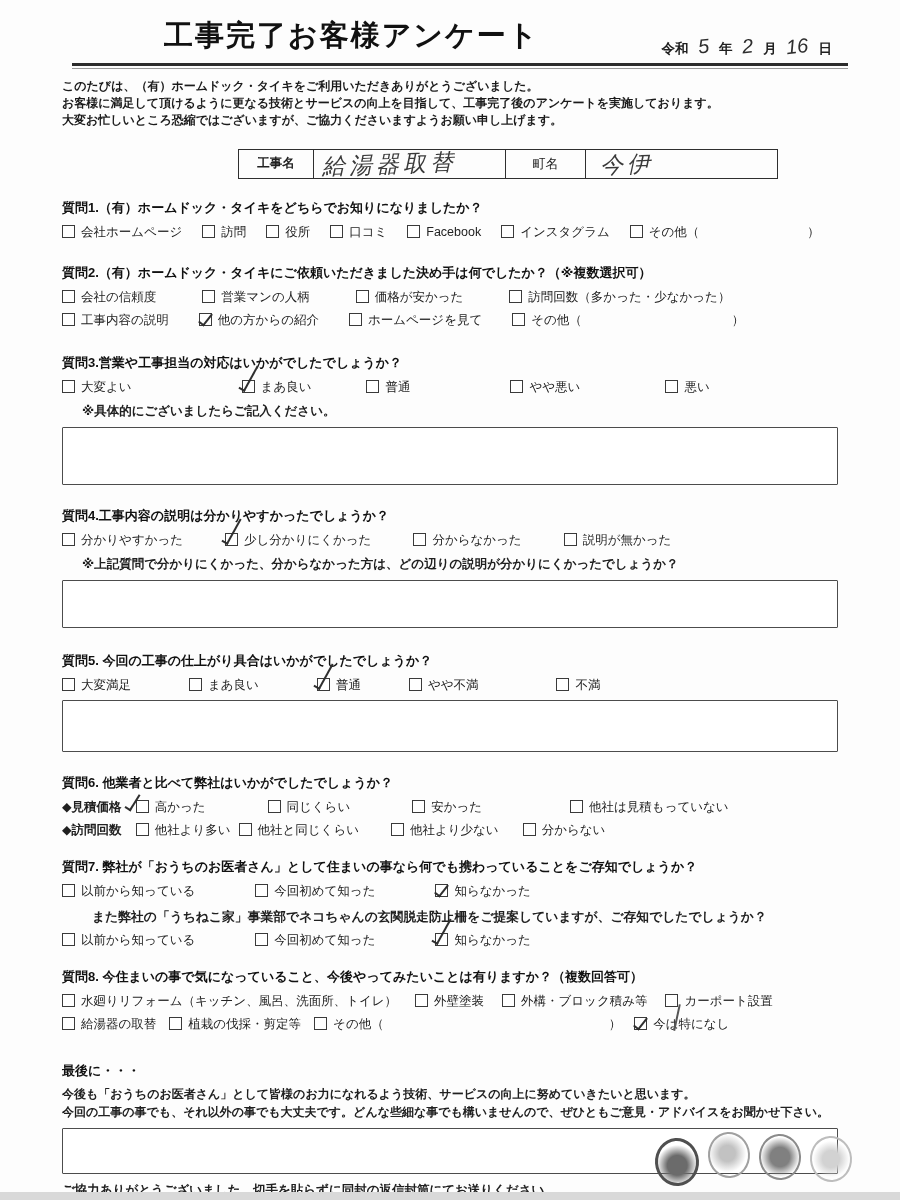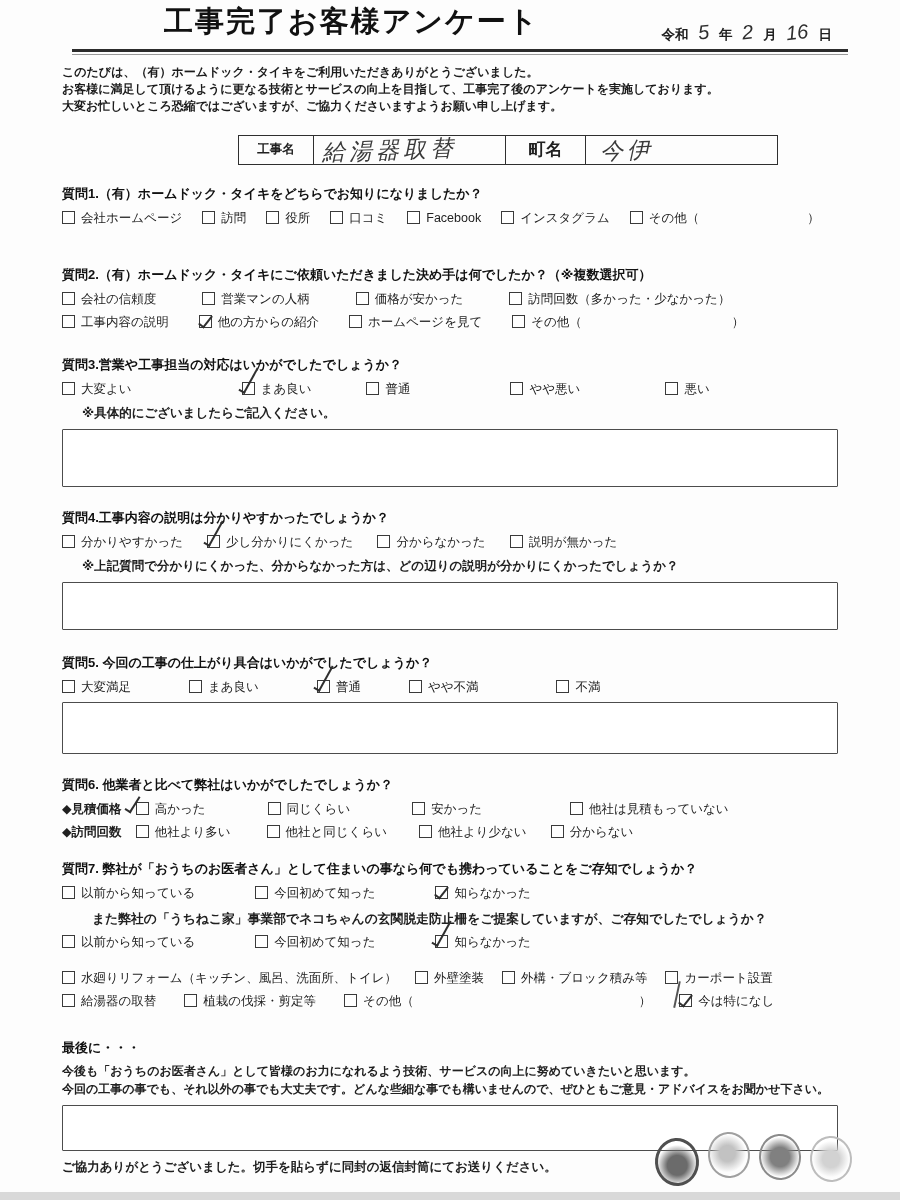--- a/index.html
+++ b/index.html
@@ -4,36 +4,36 @@
 <style>
   html,body{margin:0;padding:0;}
   body{
     width:900px;height:1200px;position:relative;overflow:hidden;
     background:#fdfdfd;color:#202020;
     font-family:"Liberation Sans","DejaVu Sans",sans-serif;
   }
   .sheet{position:absolute;inset:0;padding:0 62px;box-sizing:border-box;}
 
   
-  .header{position:relative;height:46px;text-align:right;}
+  .header{position:relative;height:46px;margin-top:14px;text-align:right;}
   .title{position:absolute;left:102px;top:2px;font-size:29px;font-weight:bold;letter-spacing:2px;color:#111;}
   .date{position:absolute;right:6px;bottom:2px;font-size:13.5px;font-weight:bold;white-space:nowrap;}
   .hand{font-style:italic;font-weight:400;color:#2e2e2e;display:inline-block;transform:rotate(-6deg);font-size:20px;margin:0 6px;}
   .rule-thick{height:2.5px;background:#2c2c2c;margin:3px -10px 0 10px;}
   .rule-thin{height:1px;background:#9a9a9a;margin:2px -10px 0 10px;}
 
   
   .intro{margin-top:9px;text-align:left;font-size:12px;font-weight:bold;line-height:17px;color:#1b1b1b;}
 
   
   .meta{display:flex;margin:20px 0 0 176px;width:540px;height:30px;border:1.6px solid #2f2f2f;box-sizing:border-box;}
   .meta .cell{display:flex;align-items:center;justify-content:center;box-sizing:border-box;}
   .meta .lab1{width:74px;font-size:12.5px;font-weight:bold;}
   .meta .val1{width:192px;border-left:1.4px solid #2f2f2f;justify-content:flex-start;padding-left:8px;overflow:visible;}
-  .meta .lab2{width:80px;border-left:1.4px solid #2f2f2f;font-size:17px;font-weight:bold;}
+  .meta .lab2{width:80px;border-left:1.4px solid #2f2f2f;font-size:13px;font-weight:normal;}
   .meta .val2{flex:1;border-left:1.4px solid #2f2f2f;justify-content:flex-start;padding-left:14px;overflow:visible;}
   .hand-big{font-style:italic;font-weight:400;color:#3a3a3a;font-size:23px;letter-spacing:4px;transform:rotate(-2deg) translateY(1px);white-space:nowrap;}
 
   
   .q{margin-top:20px;}
   .q-head{font-size:13px;font-weight:bold;line-height:18px;color:#111;}
   .row{display:flex;align-items:center;margin-top:7px;font-size:12.5px;line-height:16px;white-space:nowrap;}
   .opt{display:flex;align-items:center;text-align:center;}
   .lbl{color:#222;}
   .sp{display:inline-block;height:1px;}
@@ -127,21 +127,21 @@
         </span>
       <span class="opt">
           <span class="cb"></span>
           <span class="lbl">その他（</span>
           <span class="sp" style="width:108px"></span>
           <span class="lbl">）</span>
         </span>
     </div>
   </div>
 
-  <div class="q" style="margin-top:40px">
+  <div class="q" style="margin-top:24px">
     <div class="q-head">質問2.（有）ホームドック・タイキにご依頼いただきました決め手は何でしたか？（※複数選択可）</div>
     <div class="row" style="gap:46px">
       <span class="opt">
           <span class="cb"></span>
           <span class="lbl">会社の信頼度</span>
         </span>
       <span class="opt">
           <span class="cb"></span>
           <span class="lbl">営業マンの人柄</span>
         </span>
@@ -199,21 +199,21 @@
           <span class="cb"></span>
           <span class="lbl">悪い</span>
         </span>
     </div>
     <div class="note">※具体的にございましたらご記入ください。</div>
     <div class="bigbox h56"></div>
   </div>
 
   <div class="q" style="margin-top:22px">
     <div class="q-head">質問4.工事内容の説明は分かりやすかったでしょうか？</div>
-    <div class="row" style="gap:24px">
+    <div class="row" style="gap:42px">
       <span class="opt">
           <span class="cb"></span>
           <span class="lbl">分かりやすかった</span>
         </span>
       <span class="opt">
           <span class="cb tall checked"></span>
           <span class="lbl">少し分かりにくかった</span>
         </span>
       <span class="opt">
           <span class="cb"></span>
@@ -271,21 +271,21 @@
           <span class="cb"></span>
           <span class="lbl">安かった</span>
         </span>
       <span class="opt">
           <span class="cb"></span>
           <span class="lbl">他社は見積もっていない</span>
         </span>
     </div>
     <div class="row">
       <span class="prefix">◆訪問回数</span>
-      <span class="opt" style="margin-right:36px">
+      <span class="opt" style="margin-right:8px">
           <span class="cb"></span>
           <span class="lbl">他社より多い</span>
         </span>
       <span class="opt" style="margin-right:32px">
           <span class="cb"></span>
           <span class="lbl">他社と同じくらい</span>
         </span>
       <span class="opt" style="margin-right:24px">
           <span class="cb"></span>
           <span class="lbl">他社より少ない</span>
@@ -324,39 +324,40 @@
           <span class="lbl">今回初めて知った</span>
         </span>
       <span class="opt">
           <span class="cb tall checked"></span>
           <span class="lbl">知らなかった</span>
         </span>
     </div>
   </div>
 
   <div class="q" style="margin-top:20px">
+    <div class="q-head">質問8. 今住まいの事で気になっていること、今後やってみたいことは有りますか？（複数回答可）</div>
     <div class="row" style="gap:18px">
       <span class="opt">
           <span class="cb"></span>
           <span class="lbl">水廻りリフォーム（キッチン、風呂、洗面所、トイレ）</span>
         </span>
       <span class="opt">
           <span class="cb"></span>
           <span class="lbl">外壁塗装</span>
         </span>
       <span class="opt">
           <span class="cb"></span>
           <span class="lbl">外構・ブロック積み等</span>
         </span>
       <span class="opt">
           <span class="cb stray"></span>
           <span class="lbl">カーポート設置</span>
         </span>
     </div>
-    <div class="row" style="gap:28px">
+    <div class="row" style="gap:13px">
       <span class="opt">
           <span class="cb"></span>
           <span class="lbl">給湯器の取替</span>
         </span>
       <span class="opt">
           <span class="cb"></span>
           <span class="lbl">植栽の伐採・剪定等</span>
         </span>
       <span class="opt">
           <span class="cb"></span>

